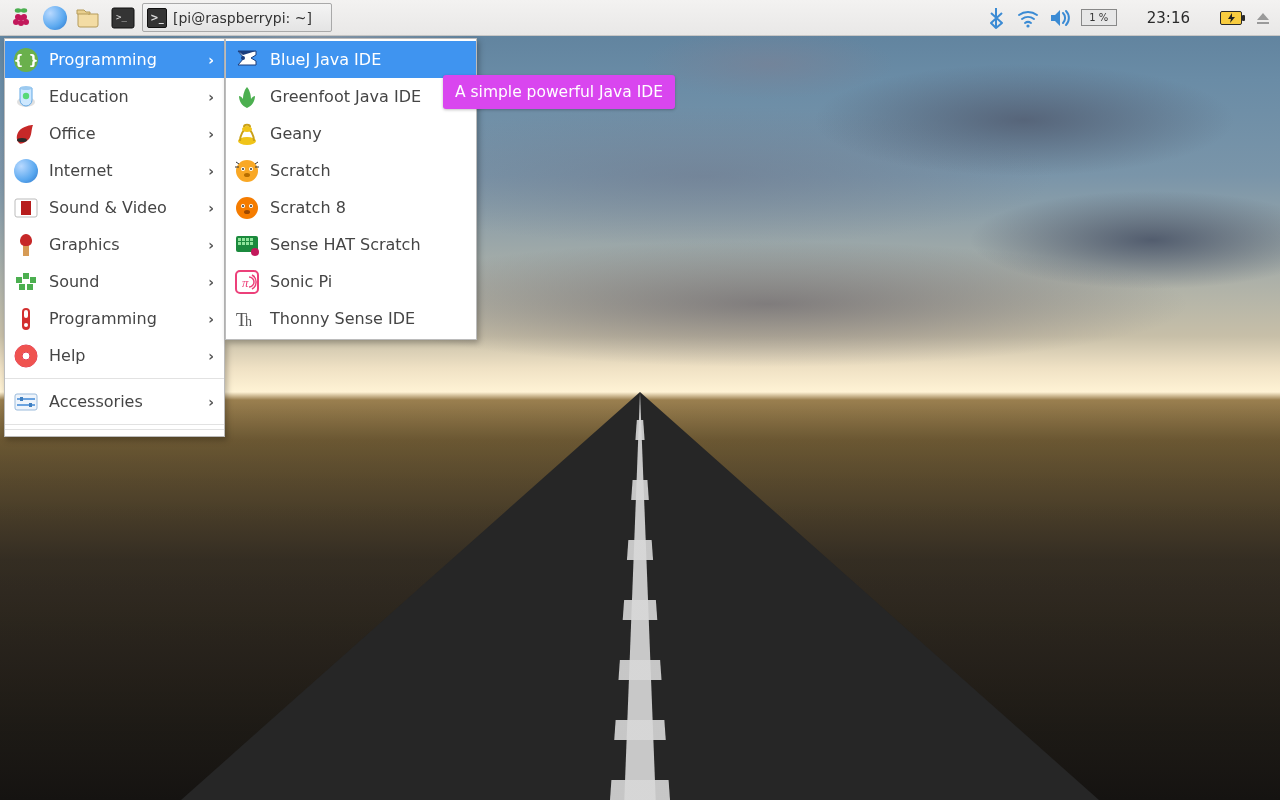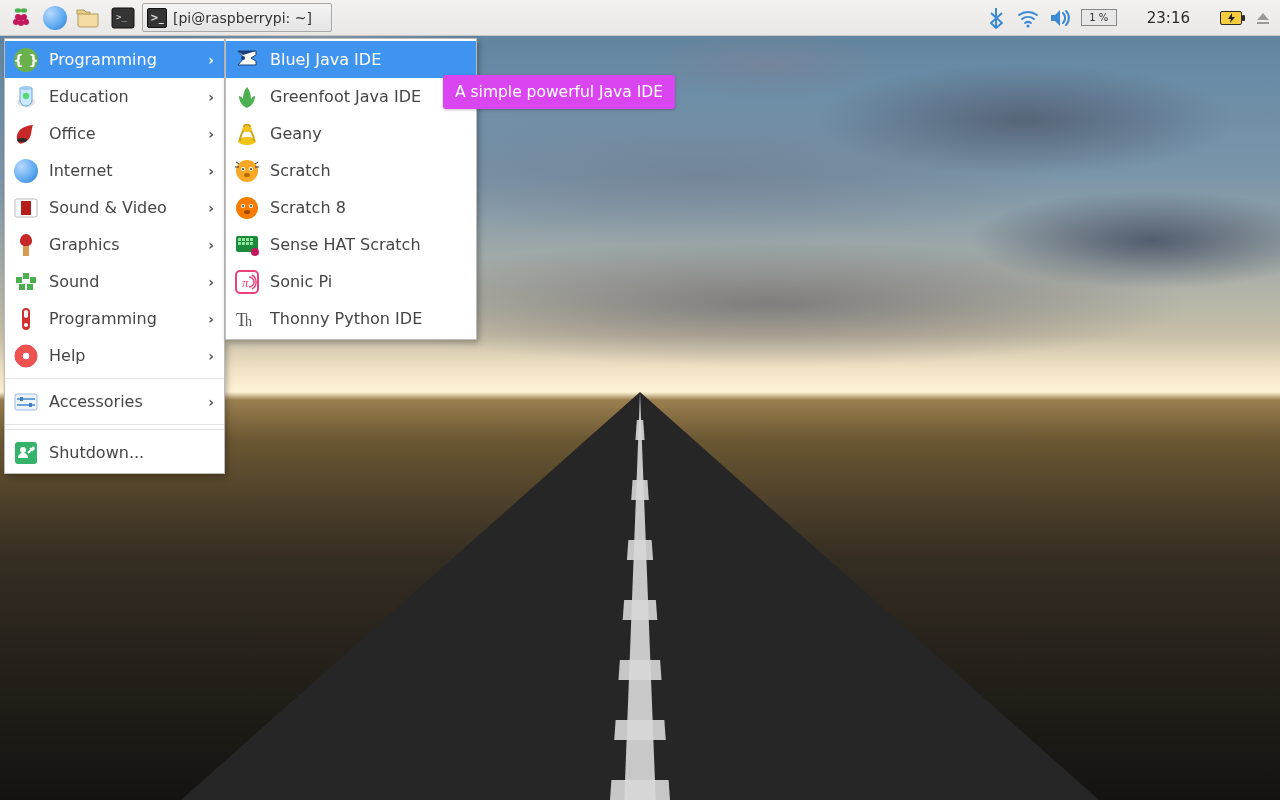--- a/index.html
+++ b/index.html
@@ -363,35 +363,20 @@
           <line x1="4" y1="13" x2="22" y2="13" stroke="#6aa3e0" stroke-width="2"></line>
           <rect x="7" y="5" width="3" height="4" fill="#3f7fc0"></rect>
           <rect x="16" y="11" width="3" height="4" fill="#3f7fc0"></rect>
         </svg>
     </div>
     <span>Accessories</span>
     <span class="chev">›</span>
   </div>
   <div class="sep"></div>
   <div class="sep"></div>
-  <div class="mi">
-    <div class="micon">
-      <svg width="26" height="26" viewBox="0 0 26 26">
-          <rect x="2" y="2" width="22" height="22" rx="3" fill="#35b36a"></rect>
-          <circle cx="10" cy="10" r="3" fill="#fff"></circle>
-          <path d="M10 13c3 0 5 2 5 5H5c0-3 2-5 5-5z" fill="#fff"></path>
-          <path d="M17 9l5 5M22 9l-5 5" stroke="#fff" stroke-width="0"></path>
-          <path d="M16 12l4-4 3 3-4 4" fill="none"></path>
-          <polygon points="15,11 19,7 22,10 18,14 15,14" fill="#fff" opacity="0"></polygon>
-          <path d="M15 13l6-6" stroke="#fff" stroke-width="2"></path>
-          <polyline points="21 7 21 10 18 10" fill="none" stroke="#fff" stroke-width="2" transform="rotate(45 20 8)"></polyline>
-        </svg>
-    </div>
-    <span>Shutdown...</span>
-  </div>
 </div>
 
 <div class="submenu">
   <div class="mi hl">
     <div class="micon">
       <svg width="26" height="26" viewBox="0 0 26 26">
           <path d="M4 4h18v4l-5 3 5 3v4H4l6-7z" fill="#fff" stroke="#1a3d7c"></path>
           <circle cx="9" cy="11" r="2" fill="#1a3d7c"></circle>
           <path d="M4 4l5 4 13-4z" fill="#1a3d7c"></path>
         </svg>
@@ -473,17 +458,17 @@
     </div>
     <span>Sonic Pi</span>
   </div>
   <div class="mi">
     <div class="micon">
       <svg width="26" height="26" viewBox="0 0 26 26">
           <text x="2" y="20" font-size="18" font-family="serif" fill="#555">T</text>
           <text x="11" y="20" font-size="14" font-family="serif" fill="#555">h</text>
         </svg>
     </div>
-    <span>Thonny Python IDE</span>
+    <span>Thonny Sense IDE</span>
   </div>
 </div>
 
 <div class="tooltip">A simple powerful Java IDE</div>
 
 </body></html>

